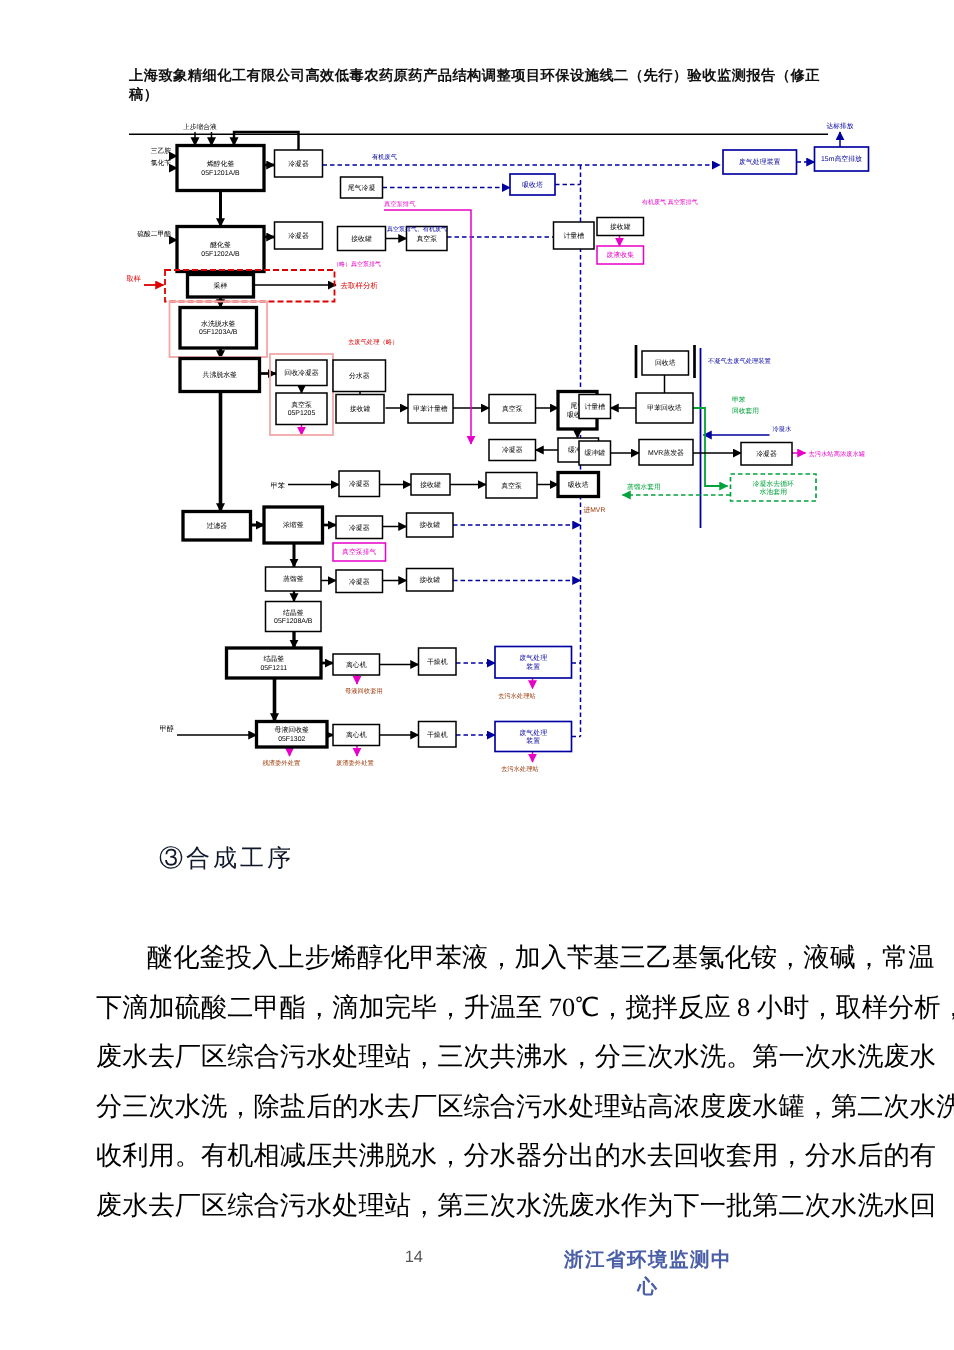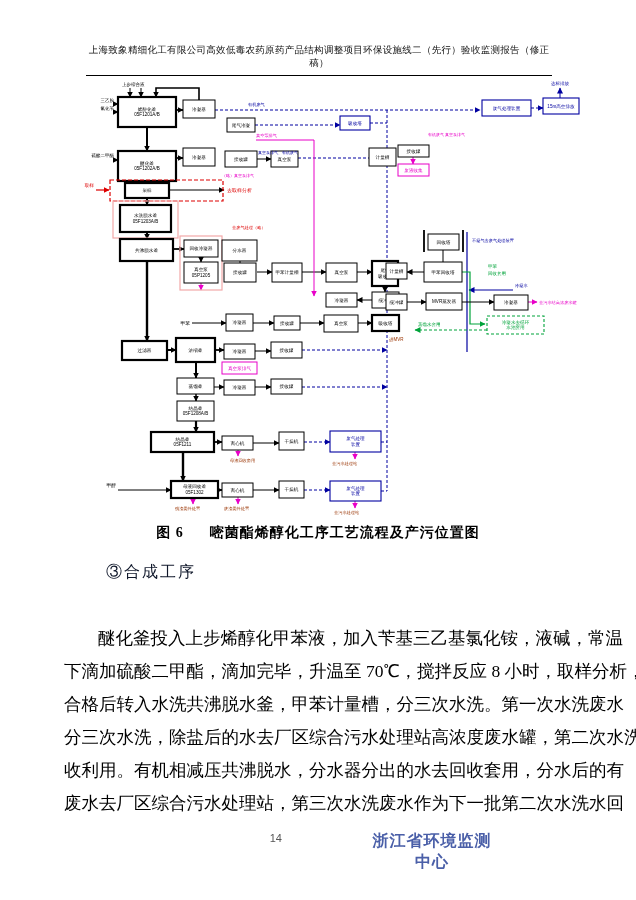--- a/index.html
+++ b/index.html
@@ -1,35 +1,35 @@
 <!DOCTYPE html>
 <html><head>
 <meta charset="utf-8">
 <style>
   html,body{margin:0;padding:0;background:#fff;}
   #page{position:relative;width:636px;height:900px;background:#fff;outline:1px solid #d8d8d8;
         font-family:"Liberation Serif",serif;overflow:hidden;}
-  .hdr{position:absolute;left:86px;top:44px;width:466px;text-align:center;
-       font-size:9.5px;font-weight:normal;color:#111;border-bottom:1.5px solid #000;
-       padding-bottom:5px;letter-spacing:.3px;}
+  .hdr{position:absolute;left:86px;top:44px;width:466px;
+       font-size:9.5px;font-weight:bold;color:#111;border-bottom:1.5px solid #000;
+       padding-bottom:19px;letter-spacing:.3px;}
   #diag{position:absolute;left:0;top:70px;width:636px;height:470px;}
   .cap{position:absolute;left:0;top:524px;width:636px;text-align:center;
        font-size:14px;font-weight:bold;color:#000;letter-spacing:1px;}
   .cap .gnum{margin-right:26px;}
   .sect{position:absolute;left:106px;top:562px;font-size:16px;color:#0f172a;letter-spacing:2px;}
   .bodytxt{position:absolute;left:64px;top:622px;width:506px;font-size:17.5px;color:#000;}
   .bline{height:33px;line-height:33px;text-align:justify;text-align-last:justify;white-space:nowrap;
          display:flex;justify-content:space-between;}
   .bline.j{display:block;}
   .bline.j:after{content:"";display:inline-block;width:100%;}
   .bline.indent{padding-left:34px;}
   .pgnum{position:absolute;left:252px;top:832px;width:30px;text-align:right;
          font-size:11px;color:#555;font-family:"Liberation Sans",sans-serif;}
   .org{position:absolute;left:372px;top:831px;width:120px;text-align:center;
-       font-size:16px;color:#4a5fa8;letter-spacing:1px;font-weight:bold;}
+       font-size:13px;color:#4a5fa8;letter-spacing:1px;font-weight:bold;}
 </style>
 </head>
 <body>
 
 <div id="page">
   <div class="hdr">上海致象精细化工有限公司高效低毒农药原药产品结构调整项目环保设施线二（先行）验收监测报告（修正稿）</div>
 
   <div id="diag"><svg viewBox="0 70 636 470" width="636" height="470">
         <defs>
           <marker id="arw-k" markerWidth="7" markerHeight="7" refX="5.5" refY="3" orient="auto" markerUnits="userSpaceOnUse">
@@ -267,30 +267,27 @@
         <text x="230" y="462" font-size="4.2" fill="#993300" text-anchor="start" font-family="&quot;Liberation Sans&quot;,sans-serif">母液回收套用</text>
         <text x="332" y="465" font-size="4.2" fill="#993300" text-anchor="start" font-family="&quot;Liberation Sans&quot;,sans-serif">去污水处理站</text>
         <text x="175" y="510" font-size="4.2" fill="#993300" text-anchor="start" font-family="&quot;Liberation Sans&quot;,sans-serif">残渣委外处置</text>
         <text x="224" y="510" font-size="4.2" fill="#993300" text-anchor="start" font-family="&quot;Liberation Sans&quot;,sans-serif">废渣委外处置</text>
         <text x="334" y="514" font-size="4.2" fill="#993300" text-anchor="start" font-family="&quot;Liberation Sans&quot;,sans-serif">去污水处理站</text>
         <text x="116" y="487" font-size="4.8" fill="#000000" text-anchor="end" font-family="&quot;Liberation Sans&quot;,sans-serif">甲醇</text>
         <text x="190" y="325" font-size="4.8" fill="#000000" text-anchor="end" font-family="&quot;Liberation Sans&quot;,sans-serif">甲苯</text>
         <text x="232" y="229" font-size="4.2" fill="#dd0000" text-anchor="start" font-family="&quot;Liberation Sans&quot;,sans-serif">去废气处理（略）</text>
       </svg></div>
 
-  <div class="cap">
-    <span class="gnum">图 6</span><span>嘧菌酯烯醇化工序工艺流程及产污位置图</span>
-  </div>
 
   <div class="sect">③合成工序</div>
 
   <div class="bodytxt">
       <div class="bline j indent">醚化釜投入上步烯醇化甲苯液，加入苄基三乙基氯化铵，液碱，常温</div>
       <div class="bline j">下滴加硫酸二甲酯，滴加完毕，升温至 70℃，搅拌反应 8 小时，取样分析，</div>
-      <div class="bline j">合格后转入水洗共沸脱水釜，甲苯计量槽，分三次水洗。第一次水洗废水</div>
+      <div class="bline j">废水去厂区综合污水处理站，三次共沸水，分三次水洗。第一次水洗废水</div>
       <div class="bline j">分三次水洗，除盐后的水去厂区综合污水处理站高浓度废水罐，第二次水洗</div>
       <div class="bline j">收利用。有机相减压共沸脱水，分水器分出的水去回收套用，分水后的有</div>
       <div class="bline j">废水去厂区综合污水处理站，第三次水洗废水作为下一批第二次水洗水回</div>
     </div>
 
   <div class="pgnum">14</div>
   <div class="org">浙江省环境监测中心</div>
 </div>
 
 </body></html>

